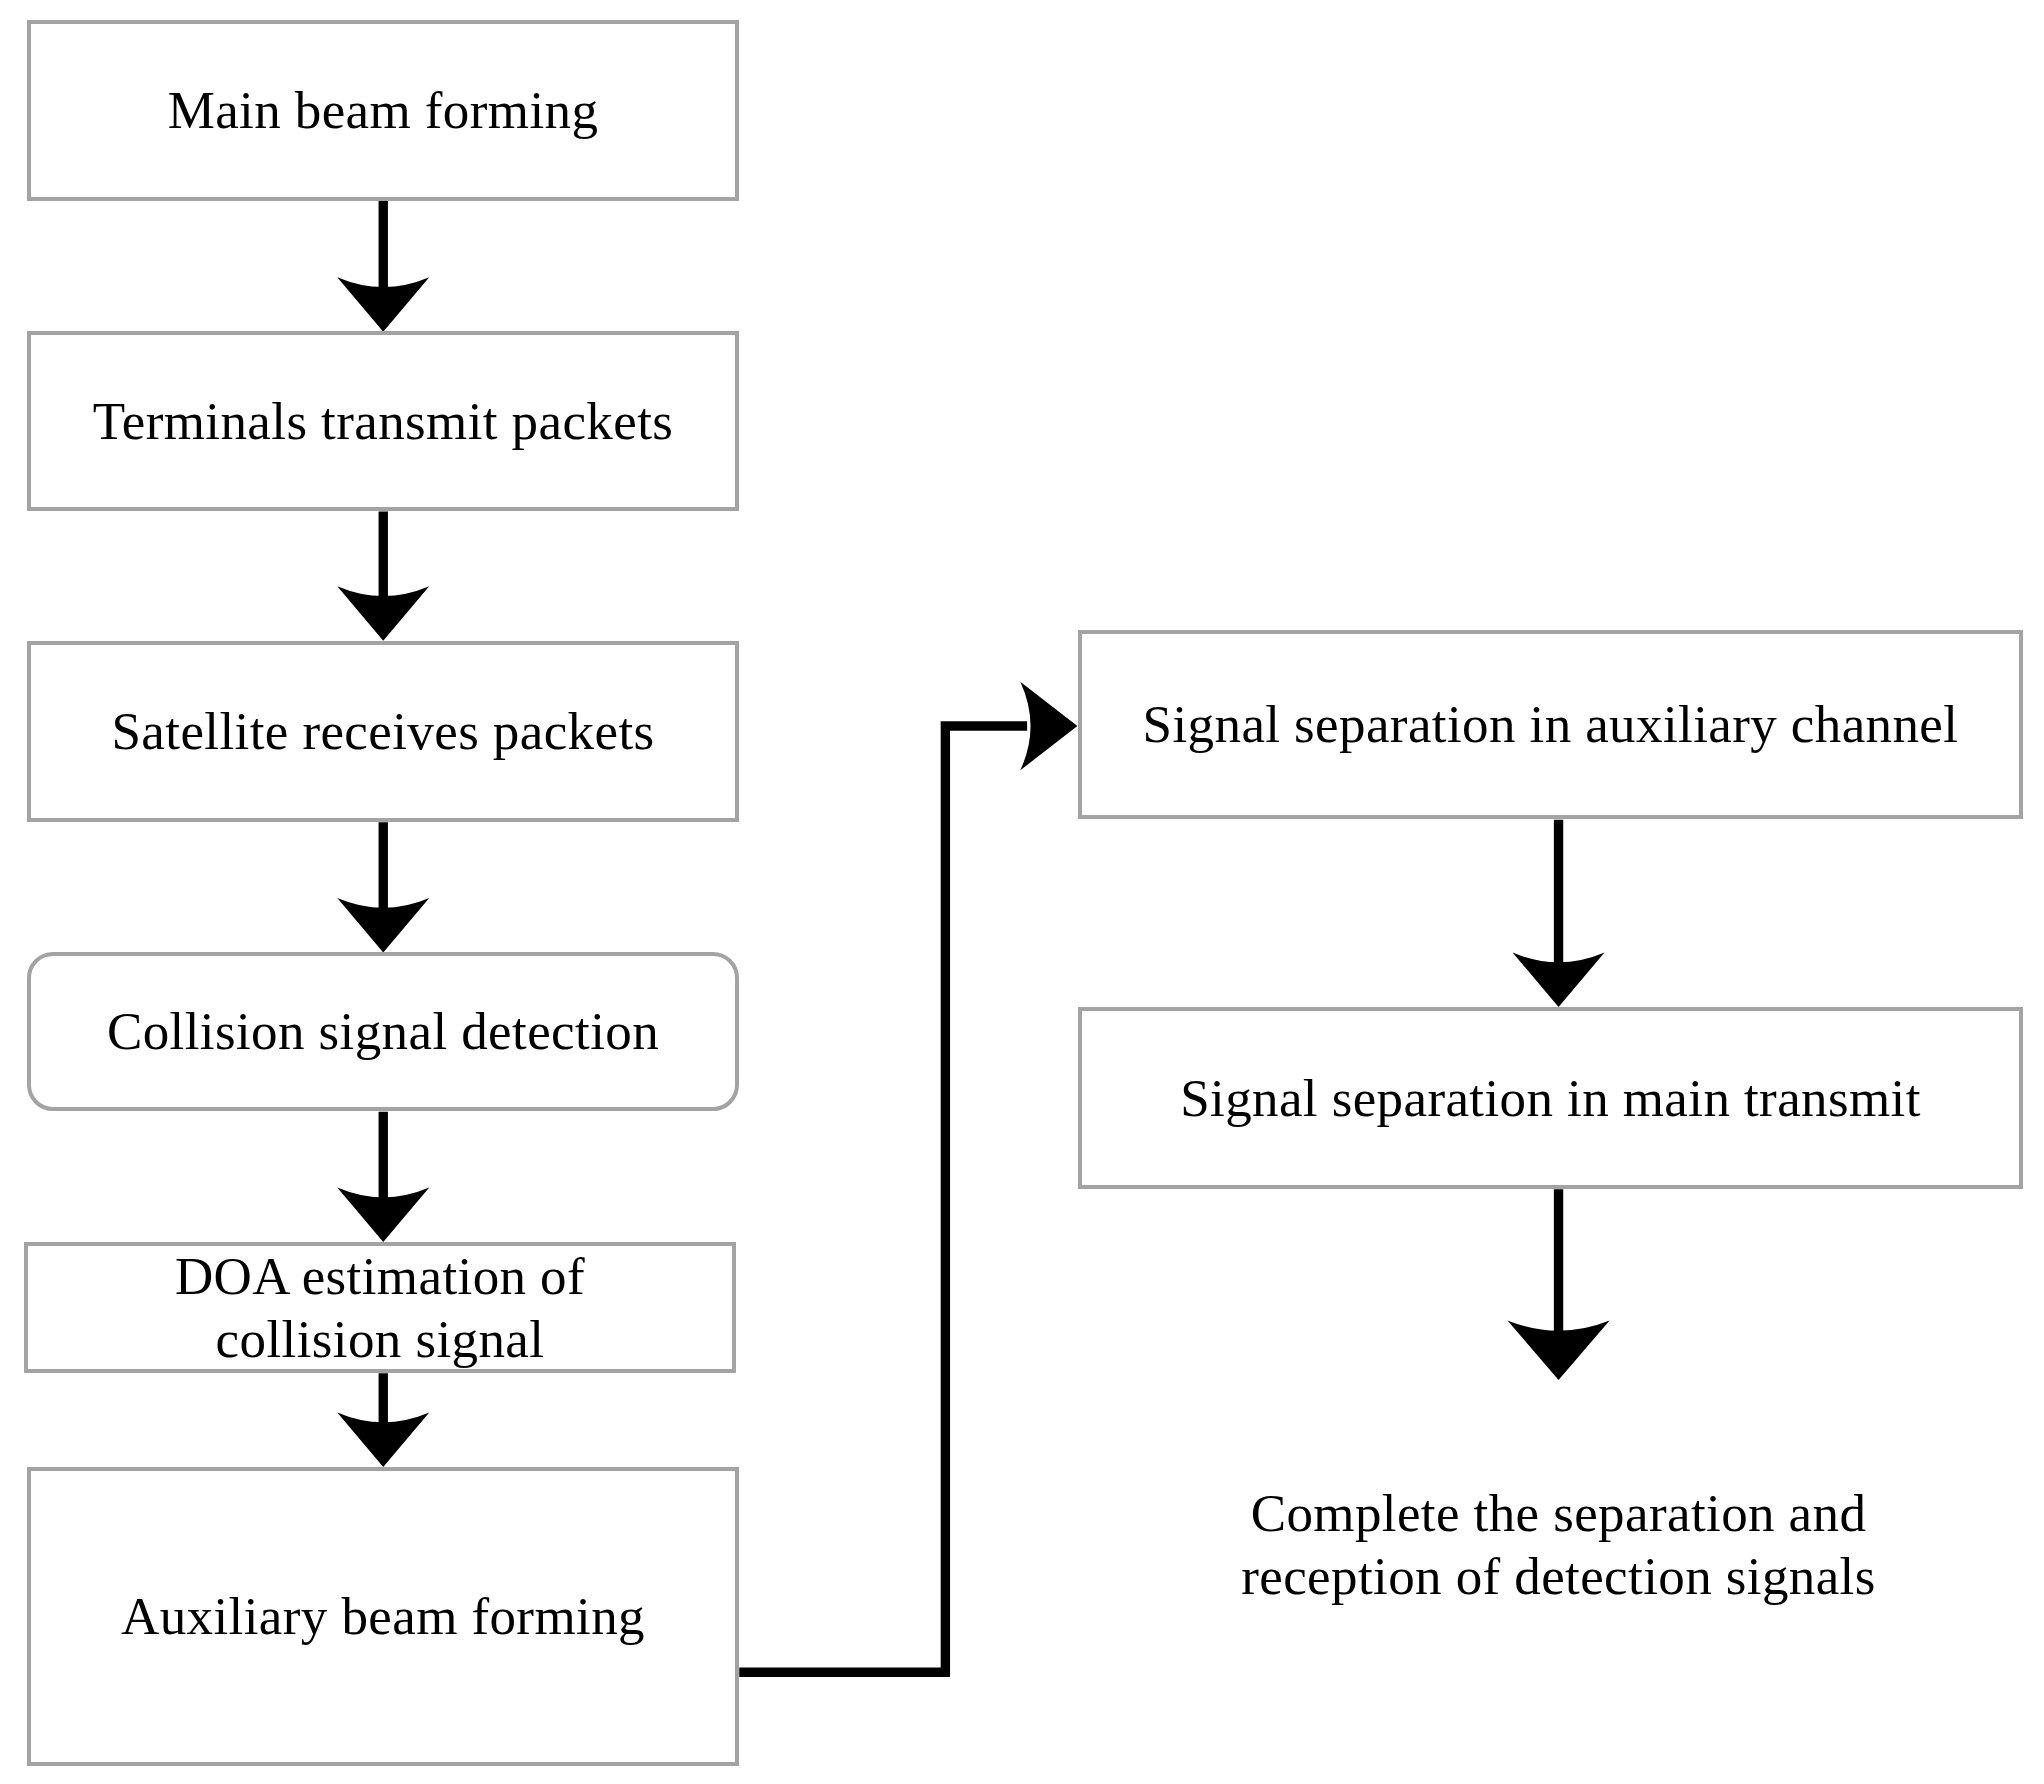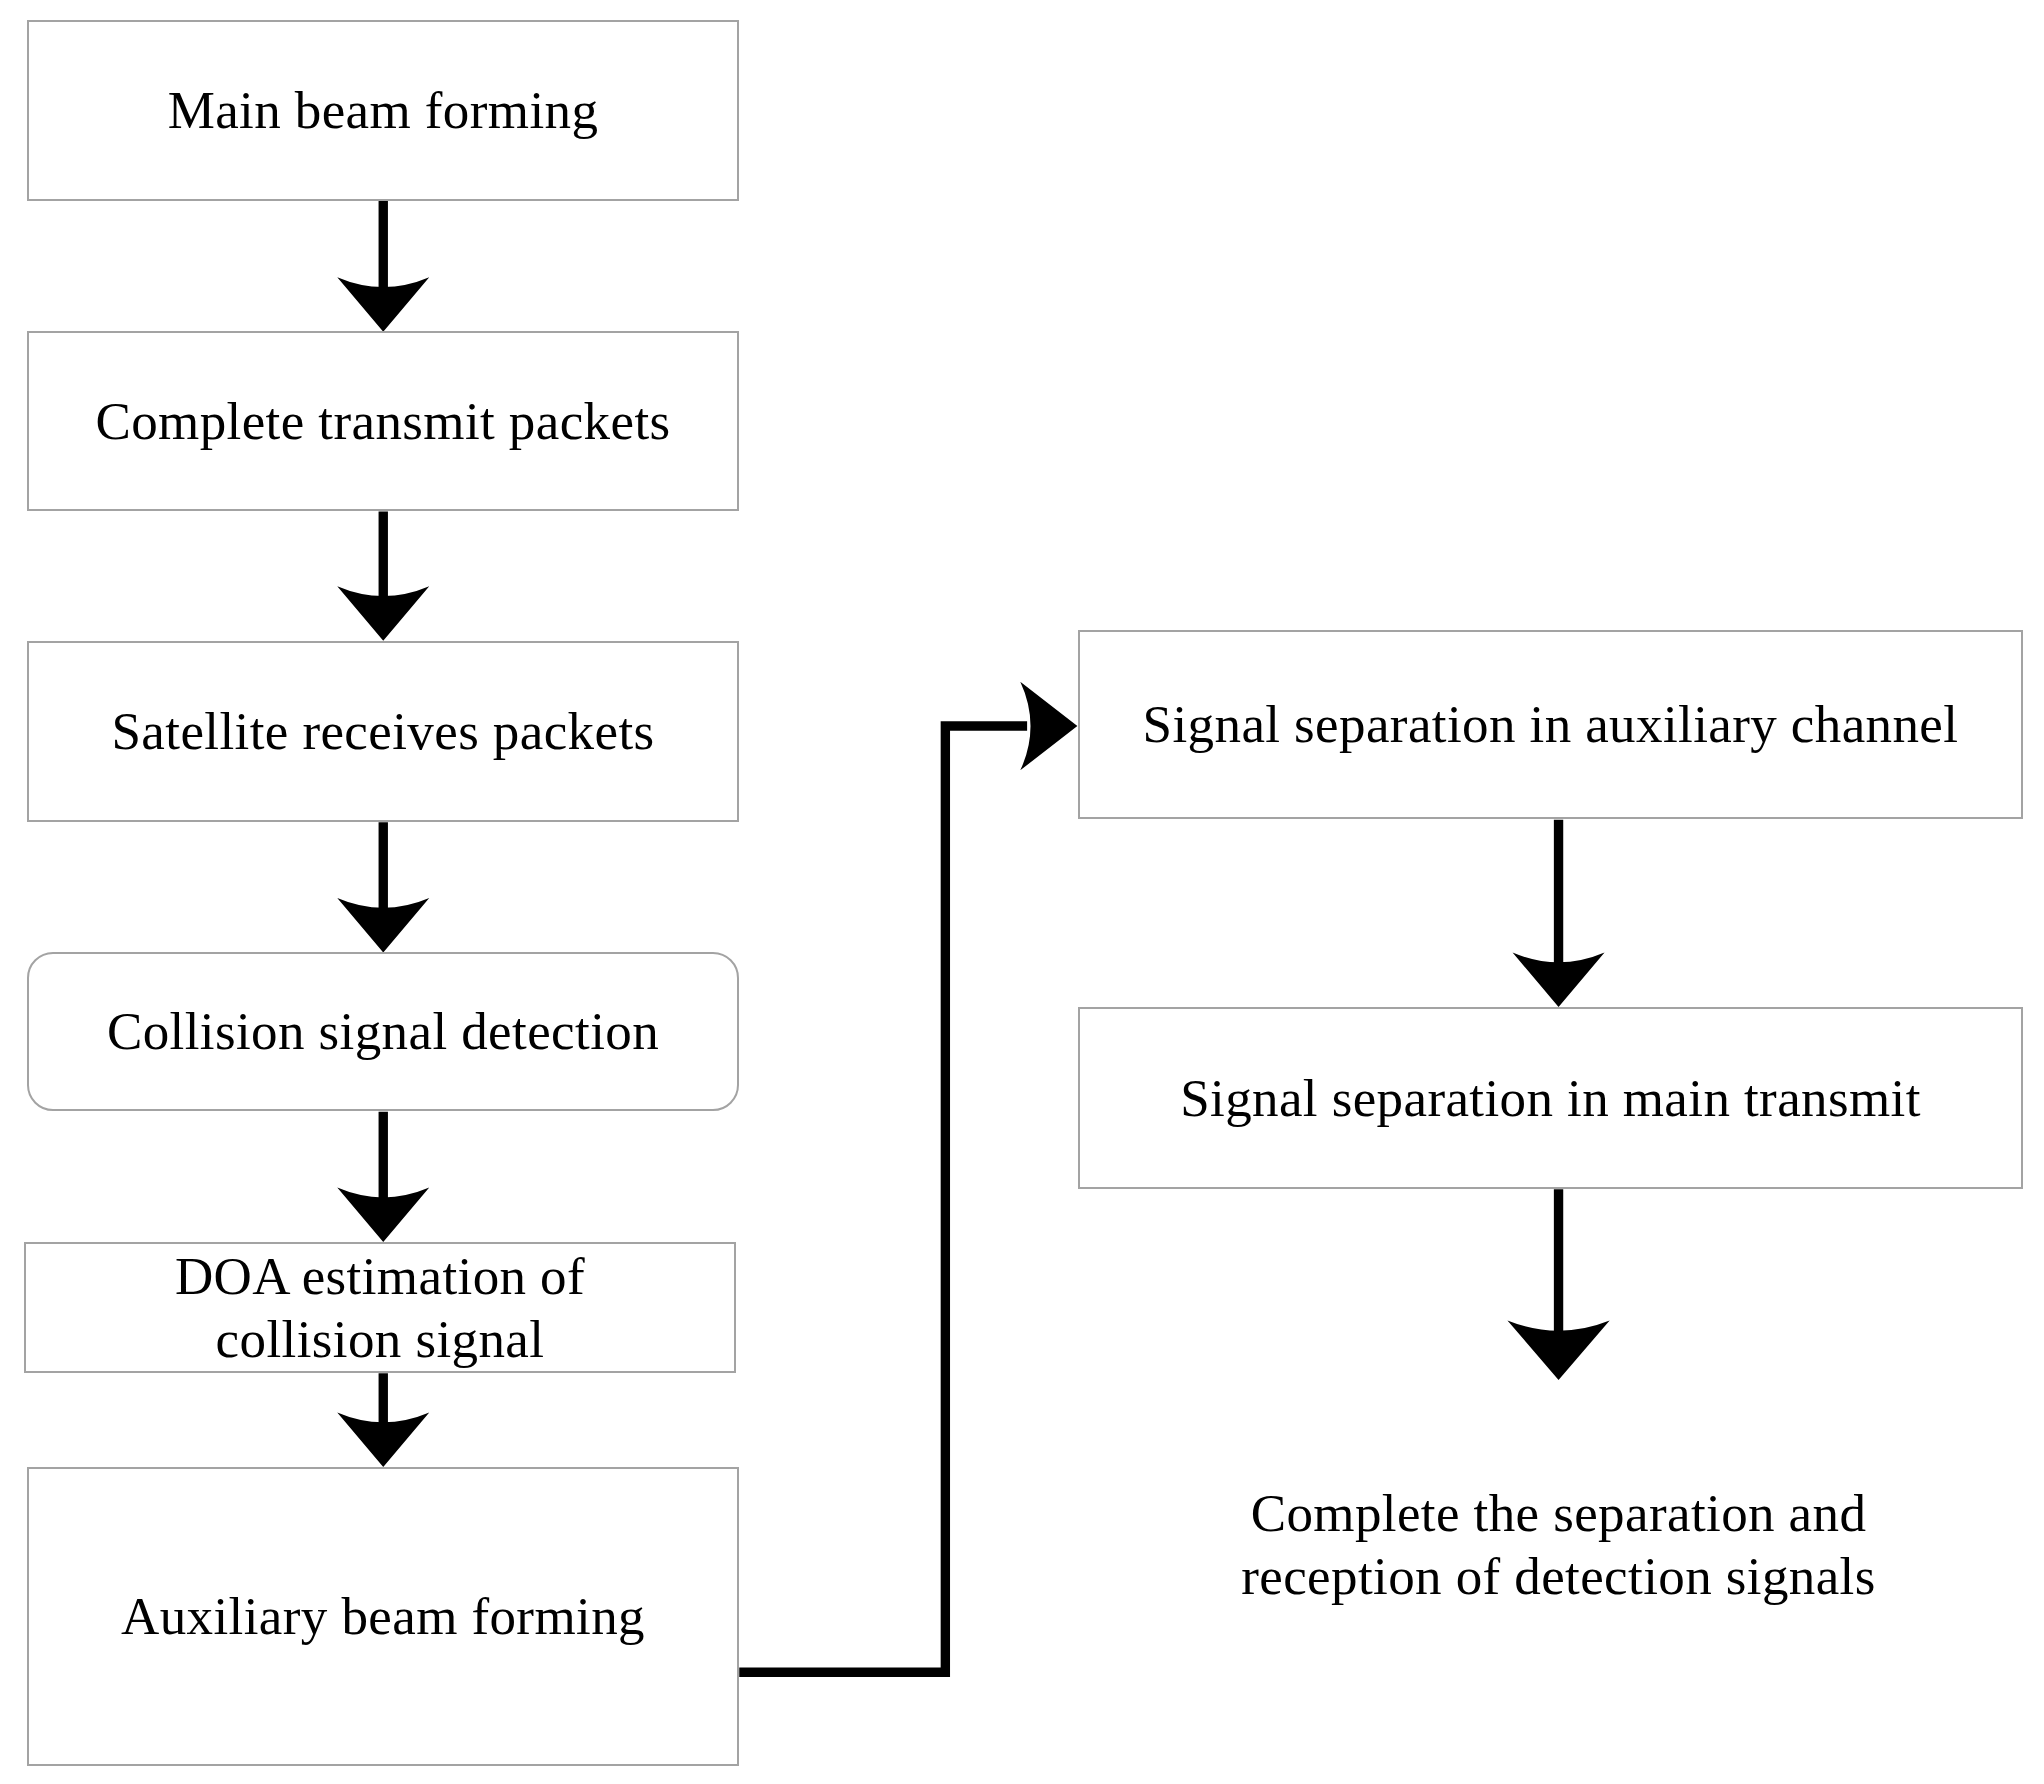--- a/index.html
+++ b/index.html
@@ -15,21 +15,21 @@
   #canvas {
     position: relative;
     width: 2044px;
     height: 1785px;
     background: #ffffff;
     overflow: hidden;
   }
   .node {
     position: absolute;
     box-sizing: border-box;
-    border: 2px solid #a3a3a3;
+    border: 4px solid #a3a3a3;
     background: #ffffff;
     display: flex;
     align-items: center;
     justify-content: center;
     text-align: center;
   }
   .node .label {
     display: block;
     line-height: 1.18;
     padding: 0 8.5px;
@@ -110,21 +110,21 @@
       <line x1="1830" y1="1396" x2="1830" y2="1580" stroke="#000" stroke-width="11"></line>
       <path d="M 1830,1620 L 1770,1550 Q 1830,1574 1890,1550 Z" fill="#000"></path>
     </g>
   </svg>
 
   <div class="node sz-left" style="left:27px; top:19.6px; width:712px; height:181px;">
     <span class="label">Main beam forming</span>
   </div>
 
   <div class="node sz-left" style="left:27px; top:331px; width:712px; height:180px;">
-    <span class="label">Complete transmit packets</span>
+    <span class="label">Terminals transmit packets</span>
   </div>
 
   <div class="node sz-left" style="left:27px; top:641px; width:712px; height:181px;">
     <span class="label">Satellite receives packets</span>
   </div>
 
   <div class="node sz-left" style="left:27px; top:952px; width:712px; height:159px;border-radius:26px;">
     <span class="label">Collision signal detection</span>
   </div>
 

